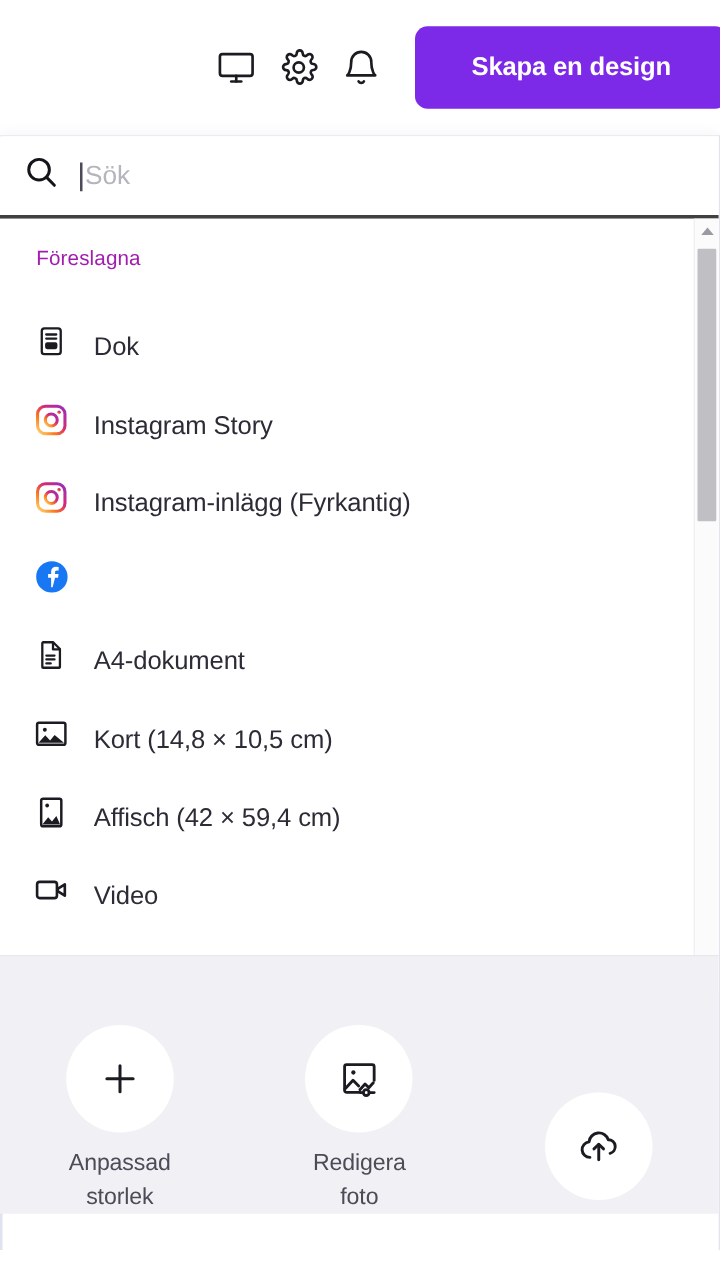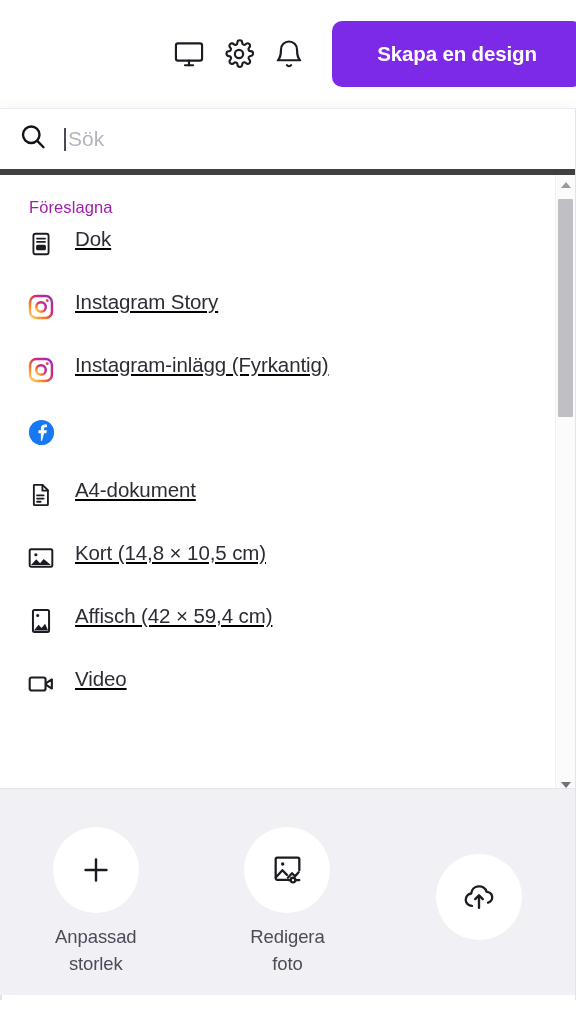--- a/index.html
+++ b/index.html
@@ -86,21 +86,21 @@
   
   #search-row {
     position: absolute;
     top: 0; left: 0;
     width: 100%;
     height: 66px;
     display: flex;
     align-items: center;
     box-sizing: border-box;
     padding-left: 18px;
-    border-bottom: 6px solid #404040;
+    border-bottom: 3px solid #404040;
     background: #ffffff;
   }
   #search-icon { flex: 0 0 auto; display:block; margin-right: 16px; }
   #search-input-wrap {
     position: relative;
     flex: 1 1 auto;
     height: 40px;
     display: flex;
     align-items: center;
   }
@@ -137,26 +137,25 @@
     overflow: hidden;
   }
   #section-label {
     color: #a21caf;
     font-size: 16.5px;
     padding: 23px 0 10px 29px;
     letter-spacing: 0.1px;
   }
   .suggestion-item {
     display: flex;
-    align-items: flex-start;
+    align-items: flex-end;
     height: 62.8px;
     padding-left: 24px;
     box-sizing: border-box;
     cursor: pointer;
-    text-decoration: underline;
   }
   .sugg-icon {
     flex: 0 0 34px;
     width: 34px;
     height: 34px;
     display: flex;
     align-items: center;
     justify-content: center;
     margin-right: 17px;
   }
@@ -207,28 +206,28 @@
     width: 15px;
     height: 218px;
     background: #c0c0c4;
     border-radius: 1px;
     cursor: pointer;
   }
 
   
   #footer-bar {
     position: absolute;
-    top: 679px;
+    top: 655px;
     left: 0;
     width: 100%;
     height: 207px;
     background: #f1f0f5;
     border-top: 1px solid #e8e7ee;
     display: flex;
-    align-items: center;
+    align-items: flex-end;
     justify-content: space-around;
     padding-top: 20px;
     box-sizing: border-box;
   }
   .footer-action {
     width: 150px;
     display: flex;
     flex-direction: column;
     align-items: center;
     cursor: pointer;

